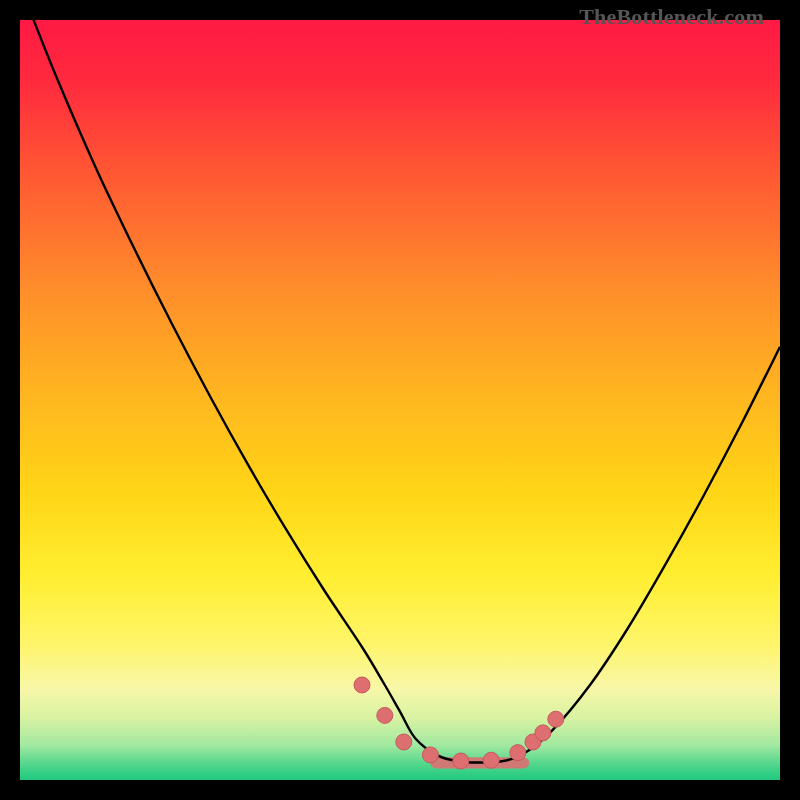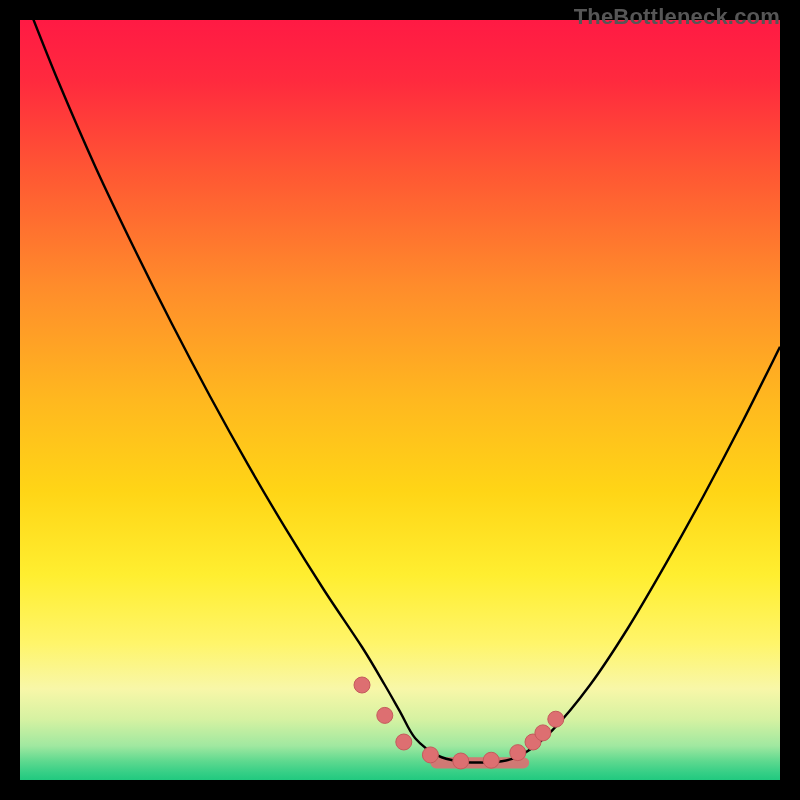--- a/index.html
+++ b/index.html
@@ -28,22 +28,22 @@
   .gradient {
     position: absolute;
     left: 0;
     top: 0;
     width: 760px;
     height: 760px;
   }
   .watermark {
     position: absolute;
     top: 4px;
-    right: 20px;
-    font-family: Liberation Sans, sans-serif;
+    right: 36px;
+    font-family: Liberation Serif, serif;
     font-size: 22px;
     font-weight: 600;
     color: #565656;
     letter-spacing: 0.2px;
   }
   svg { display: block; }
 </style>
 </head>
 <body>
 

